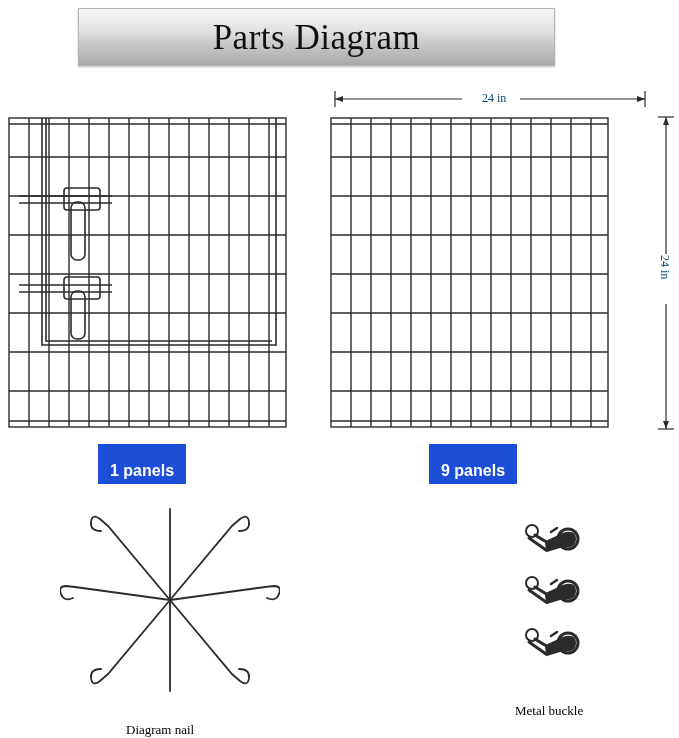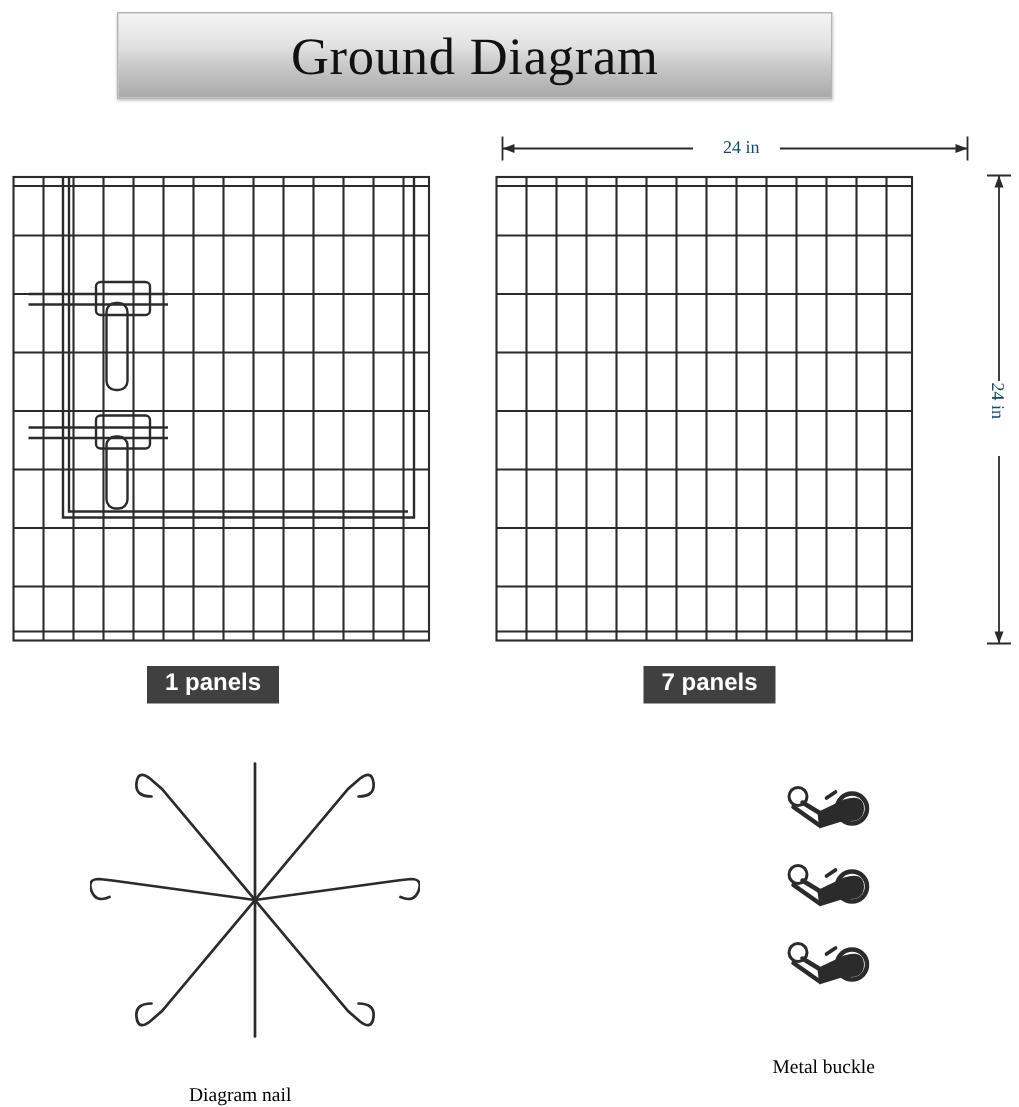--- a/index.html
+++ b/index.html
@@ -39,25 +39,25 @@
 
   
   .panel-svg {
     position: absolute;
     display: block;
   }
 
   
   .caption-chip {
     position: absolute;
-    background: #404040;
+    background: #1d4ed8;
     color: #ffffff;
     font-size: 16px;
     font-weight: bold;
-    padding: 4px 12px 5px 12px;
+    padding: 19px 12px 5px 12px;
     line-height: 1;
     white-space: nowrap;
   }
 
   .plain-caption {
     position: absolute;
     color: #000000;
     font-size: 13px;
     white-space: nowrap;
     font-family: "Liberation Serif", serif;
@@ -73,21 +73,21 @@
   .dim-label.vertical {
     writing-mode: vertical-rl;
     text-orientation: mixed;
     white-space: nowrap;
   }
 </style>
 </head>
 <body>
 
 <div id="title-banner">
-  <span class="title-text">Ground Diagram</span>
+  <span class="title-text">Parts Diagram</span>
 </div>
 
 <svg class="panel-svg" style="left:6px; top:110px;" width="290" height="325" viewBox="0 0 290 325">
   <g fill="none" stroke="#2b2b2b" stroke-width="1.4">
 
     <rect x="3" y="8" width="277" height="309"></rect>
 
     <line x1="3" y1="14" x2="280" y2="14"></line>
 
     <line x1="3" y1="311" x2="280" y2="311"></line>
@@ -158,21 +158,21 @@
     <line x1="3" y1="47" x2="280" y2="47"></line>
     <line x1="3" y1="86" x2="280" y2="86"></line>
     <line x1="3" y1="125" x2="280" y2="125"></line>
     <line x1="3" y1="164" x2="280" y2="164"></line>
     <line x1="3" y1="203" x2="280" y2="203"></line>
     <line x1="3" y1="242" x2="280" y2="242"></line>
     <line x1="3" y1="281" x2="280" y2="281"></line>
   </g>
 </svg>
 
-<div class="caption-chip" style="left:429px; top:444px;">7 panels</div>
+<div class="caption-chip" style="left:429px; top:444px;">9 panels</div>
 
 <svg class="panel-svg" style="left:330px; top:88px;" width="320" height="22" viewBox="0 0 320 22">
   <g stroke="#2b2b2b" stroke-width="1.2" fill="none">
     <line x1="5" y1="3" x2="5" y2="19"></line>
     <line x1="315" y1="3" x2="315" y2="19"></line>
     <line x1="5" y1="11" x2="132" y2="11"></line>
     <line x1="190" y1="11" x2="315" y2="11"></line>
     <path d="M5 11 l8 -3 v6 z" fill="#2b2b2b" stroke="none"></path>
     <path d="M315 11 l-8 -3 v6 z" fill="#2b2b2b" stroke="none"></path>
   </g>

